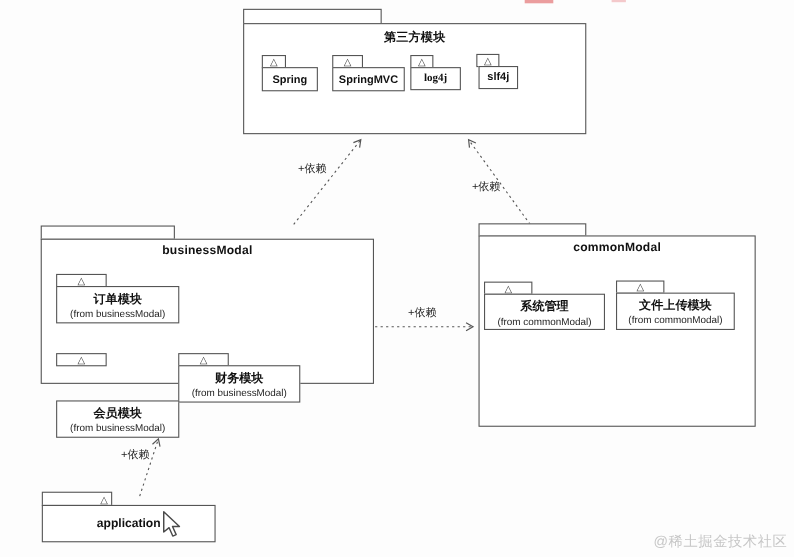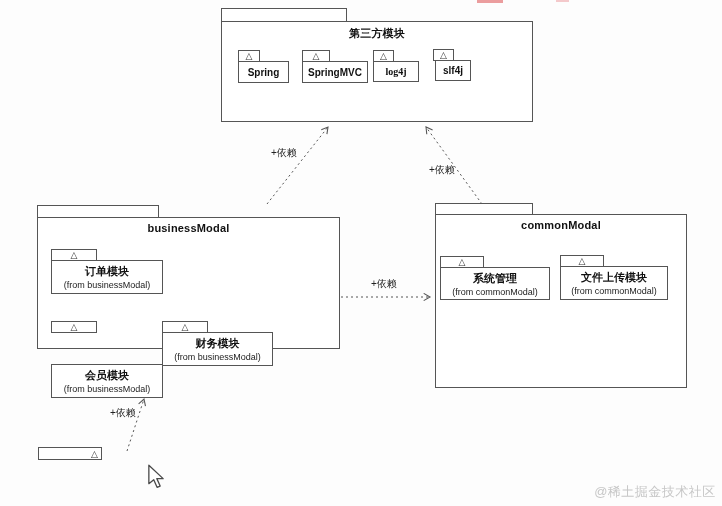--- a/index.html
+++ b/index.html
@@ -213,20 +213,23 @@
         <div class="subpkg-name lg">文件上传模块</div>
         <div class="subpkg-from">(from commonModal)</div>
       </div>
     </div>
   </div>
 
   <div class="pkg" style="left:38px; top:447px; width:158px; height:46px;">
     <div class="subpkg-tab tri-right" style="left:0; top:0; width:64px; height:13px;">
       <span class="tri">△</span>
     </div>
+    <div class="subpkg-body" style="left:0; top:12px; width:158px; height:34px;">
+      <div class="subpkg-name lg">application</div>
+    </div>
   </div>
 
   <svg class="cursor" width="18" height="25" viewBox="0 0 14 21">
     <path d="M1,1 L1,16.5 L5.1,13.2 L7.9,19.6 L10.5,18.5 L7.7,12.3 L13,12.3 Z" fill="#fff" stroke="#4a4a4a" stroke-width="1.1" stroke-linejoin="round"></path>
   </svg>
 
   <div class="red-mark m1"></div>
   <div class="red-mark m2"></div>
 
   <div class="watermark">@稀土掘金技术社区</div>

